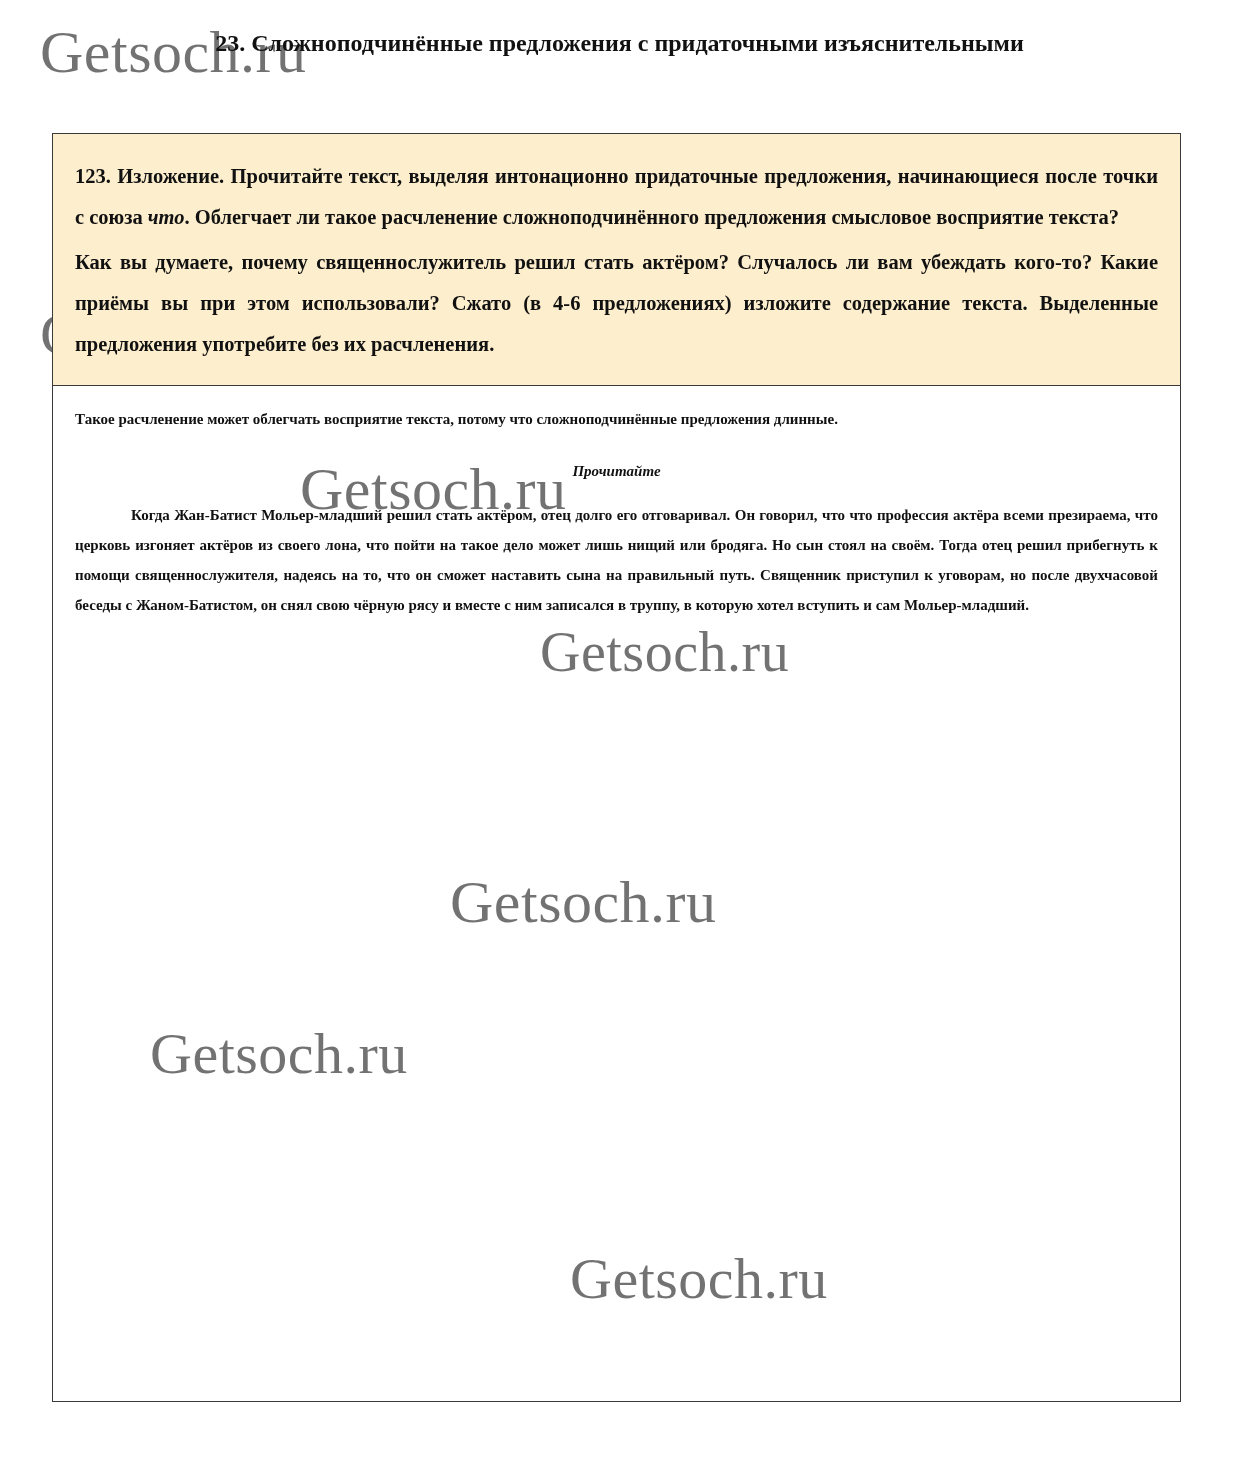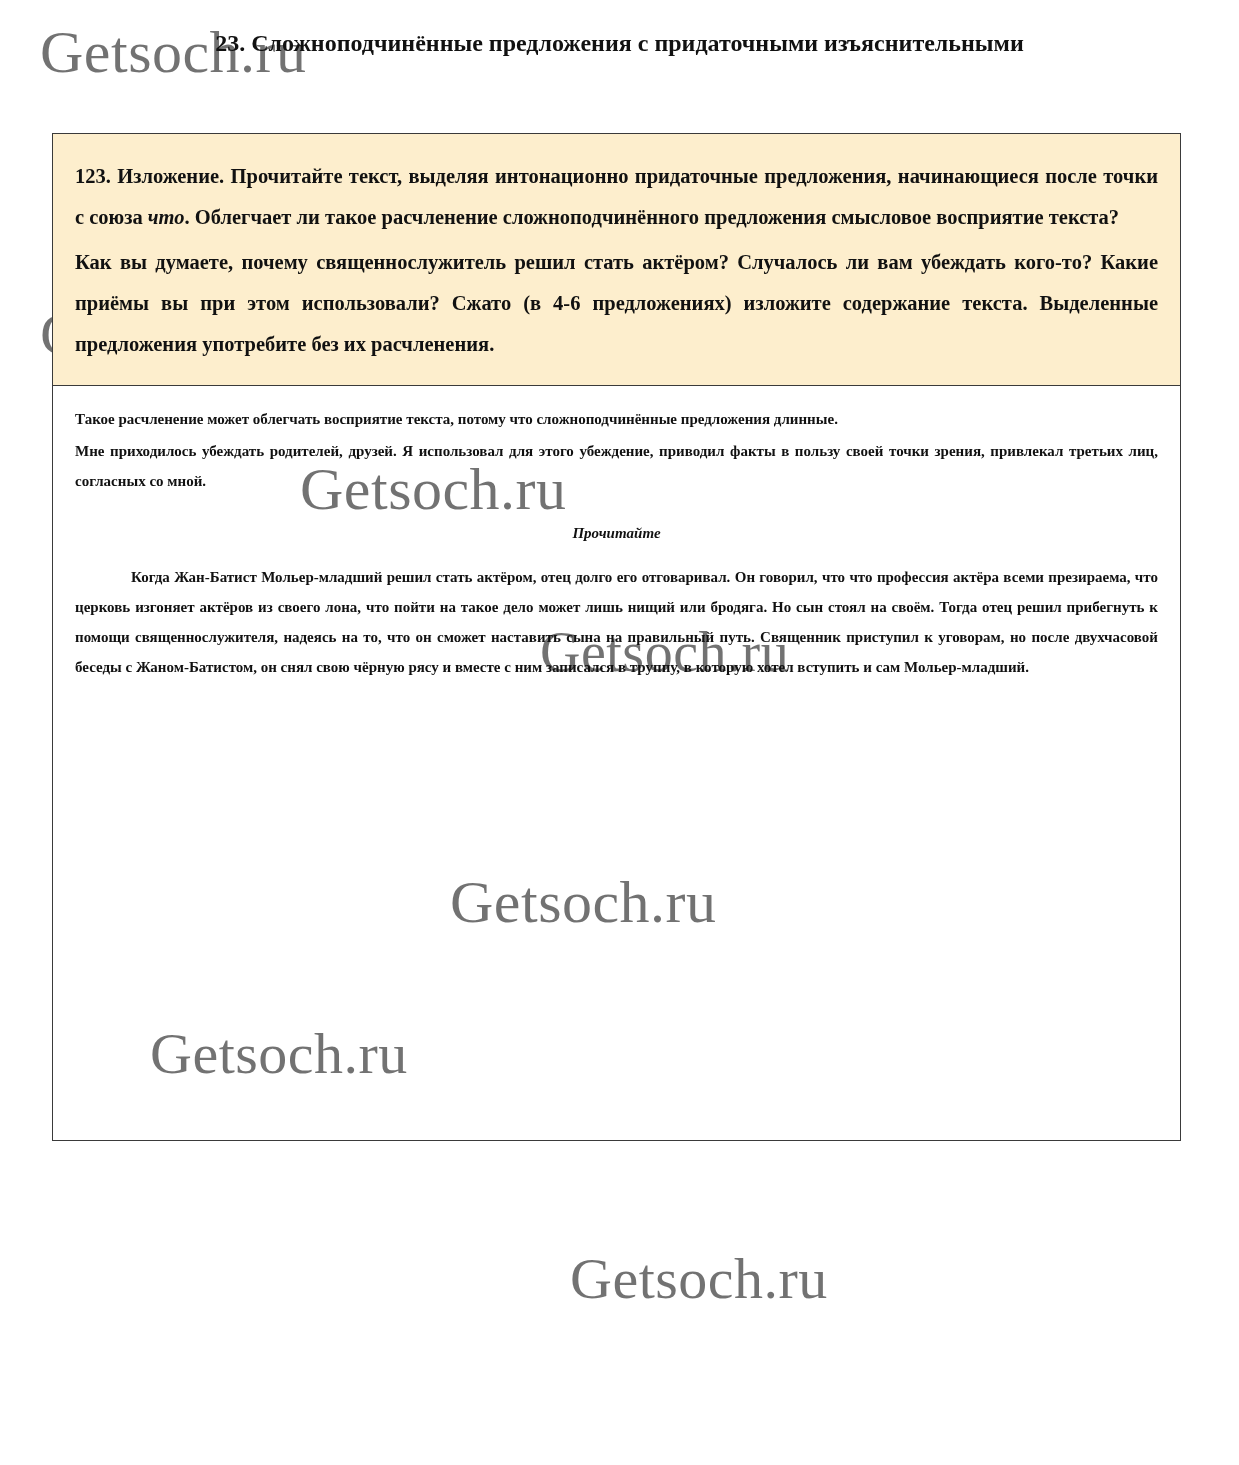--- a/index.html
+++ b/index.html
@@ -48,21 +48,21 @@
     line-height: 1.28;
     z-index: 3;
   }
 
   
   .doc-frame {
     position: absolute;
     left: 52px;
     top: 133px;
     width: 1129px;
-    height: 1008px;
+    height: 1269px;
     border: 1px solid #3a3a3a;
     box-sizing: border-box;
     z-index: 2;
     background: transparent;
   }
 
   .task-box {
     background: #fdeecd;
     border-bottom: 1px solid #3a3a3a;
     padding: 22px 22px 20px 22px;
@@ -114,18 +114,17 @@
 
 <div class="doc-frame">
 
   <div class="task-box">
     <p><span>123.   Изложение.   Прочитайте   текст,   выделяя   интонационно   придаточные   предложения,  начинающиеся  после  точки  с  союза  </span><em>что</em><span>.  Облегчает  ли  такое  расчленение сложноподчинённого предложения смысловое восприятие текста?</span></p>
     <p>Как вы думаете, почему священнослужитель решил стать актёром? Случалось ли вам  убеждать  кого-то?  Какие  приёмы  вы  при  этом  использовали?  Сжато  (в  4-6 предложениях)   изложите   содержание   текста.   Выделенные   предложения употребите без их расчленения.</p>
   </div>
 
   <div class="answer-box">
     <p>Такое    расчленение    может    облегчать    восприятие    текста,    потому    что сложноподчинённые предложения длинные.</p>
-    <p>Мне  приходилось  убеждать  родителей,  друзей.  Я  использовал  для  этого  убеждение, приводил  факты  в  пользу  своей  точки  зрения,  привлекал  третьих  лиц,  согласных  со мной.</p>
     <p class="answer-heading">Прочитайте</p>
     <p class="indent">Когда  Жан-Батист  Мольер-младший  решил  стать  актёром,  отец  долго  его отговаривал.  Он  говорил,  что  что  профессия  актёра  всеми  презираема,  что  церковь изгоняет  актёров  из  своего  лона,  что  пойти  на  такое  дело  может  лишь  нищий  или бродяга.   Но   сын   стоял   на   своём.   Тогда   отец   решил   прибегнуть   к   помощи священнослужителя, надеясь на то, что он сможет наставить сына на правильный путь. Священник приступил к уговорам, но после двухчасовой беседы с Жаном-Батистом, он снял  свою  чёрную  рясу  и  вместе  с  ним  записался  в  труппу,  в  которую  хотел  вступить и сам Мольер-младший.</p>
   </div>
 
 </div>
 
 </body></html>

